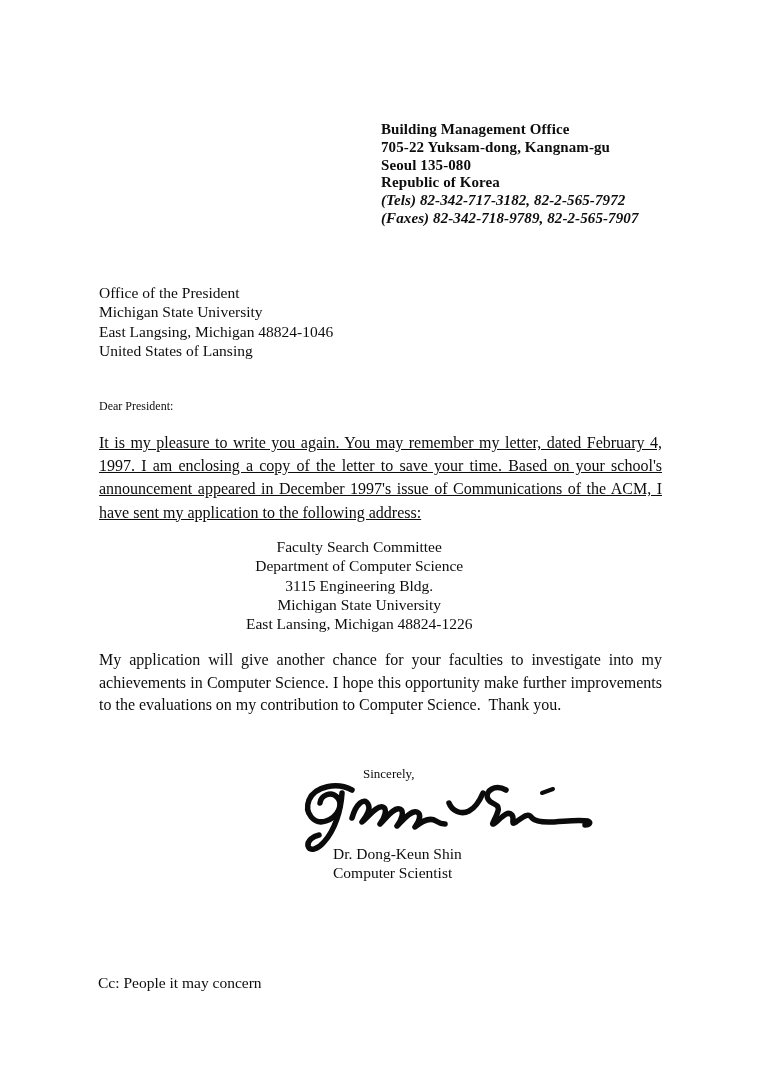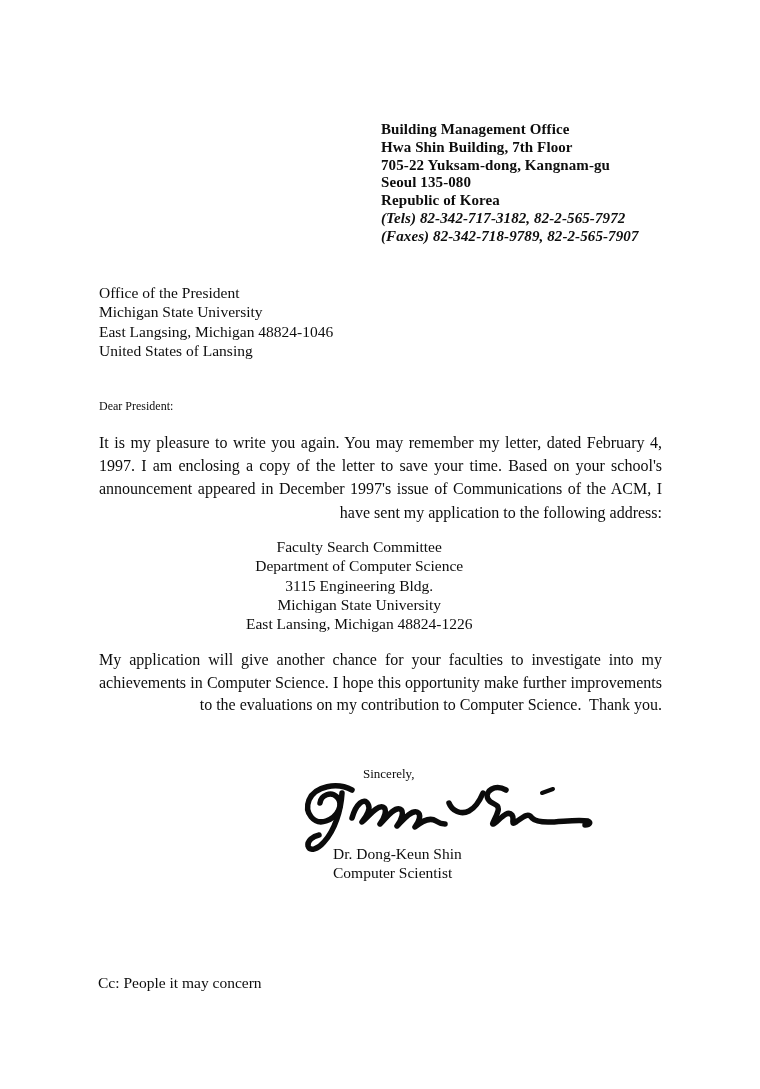--- a/index.html
+++ b/index.html
@@ -45,28 +45,28 @@
     font-size: 12px;
     white-space: nowrap;
   }
 
   
   .para {
     left: 99px;
     width: 563px;
     font-size: 16px;
   }
-  .para1 { top: 431px; line-height: 23.2px; }
+  .para1 { top: 431px; line-height: 23.2px; text-decoration: underline; }
   .para2 { top: 649px; line-height: 22.6px; }
   .jline {
     text-align: justify;
     text-align-last: justify;
   }
   .lastline {
-    text-align: right;
+    text-align: left;
     white-space: pre-wrap;
   }
 
   
   .inner-address {
     left: 246px;
     top: 537px;
     font-size: 15.5px;
     line-height: 19.3px;
     white-space: nowrap;
@@ -102,21 +102,20 @@
     white-space: nowrap;
   }
 </style>
 </head>
 <body>
 
 <div class="page">
 
   <div class="abs letterhead">
     <div>Building Management Office</div>
-    <div>Hwa Shin Building, 7th Floor</div>
     <div>705-22 Yuksam-dong, Kangnam-gu</div>
     <div>Seoul 135-080</div>
     <div>Republic of Korea</div>
     <div class="italic">(Tels) 82-342-717-3182, 82-2-565-7972</div>
     <div class="italic">(Faxes) 82-342-718-9789, 82-2-565-7907</div>
   </div>
 
   <div class="abs recipient">
     <div>Office of the President</div>
     <div>Michigan State University</div>

